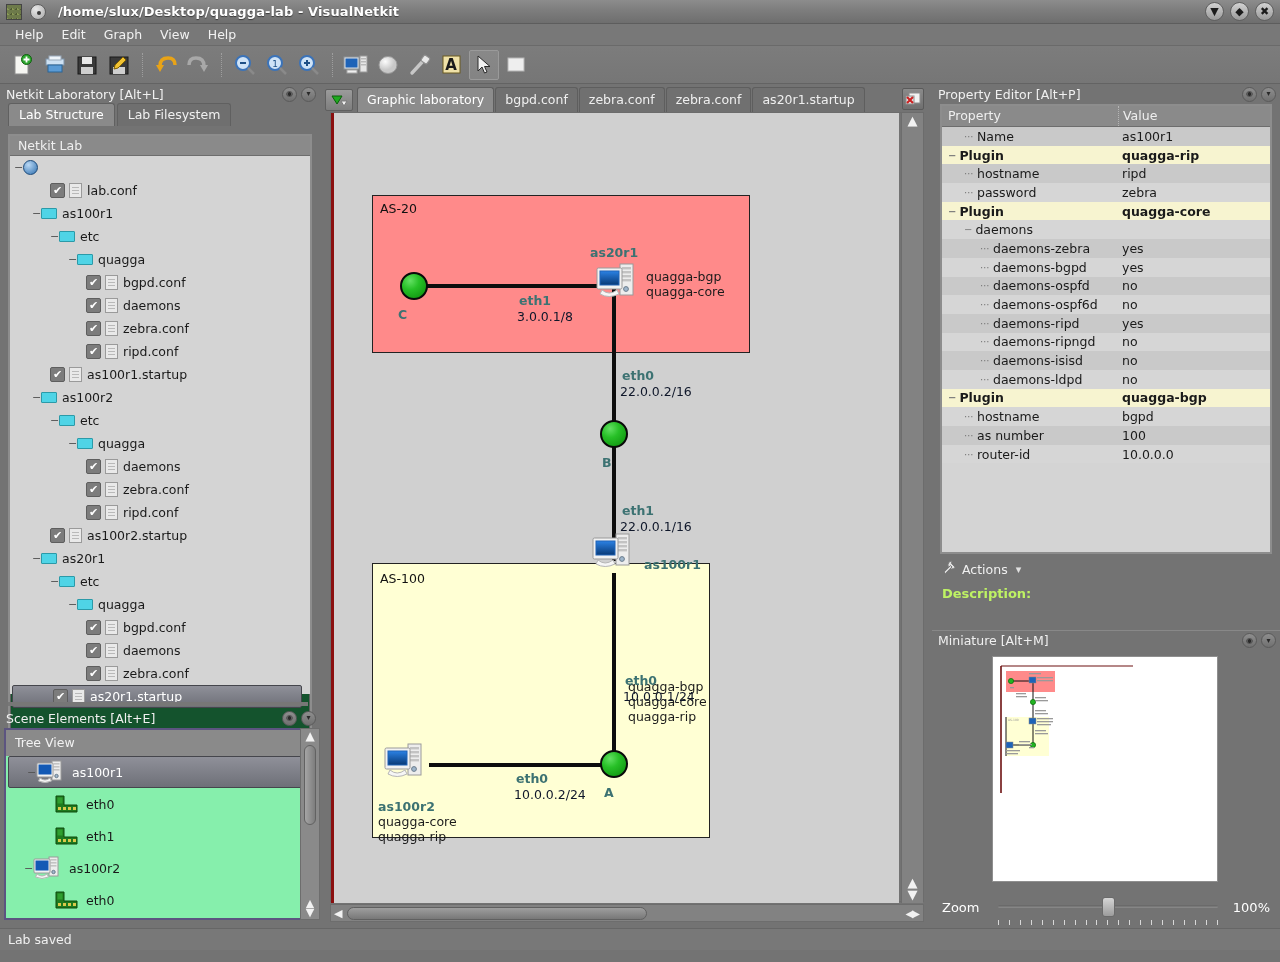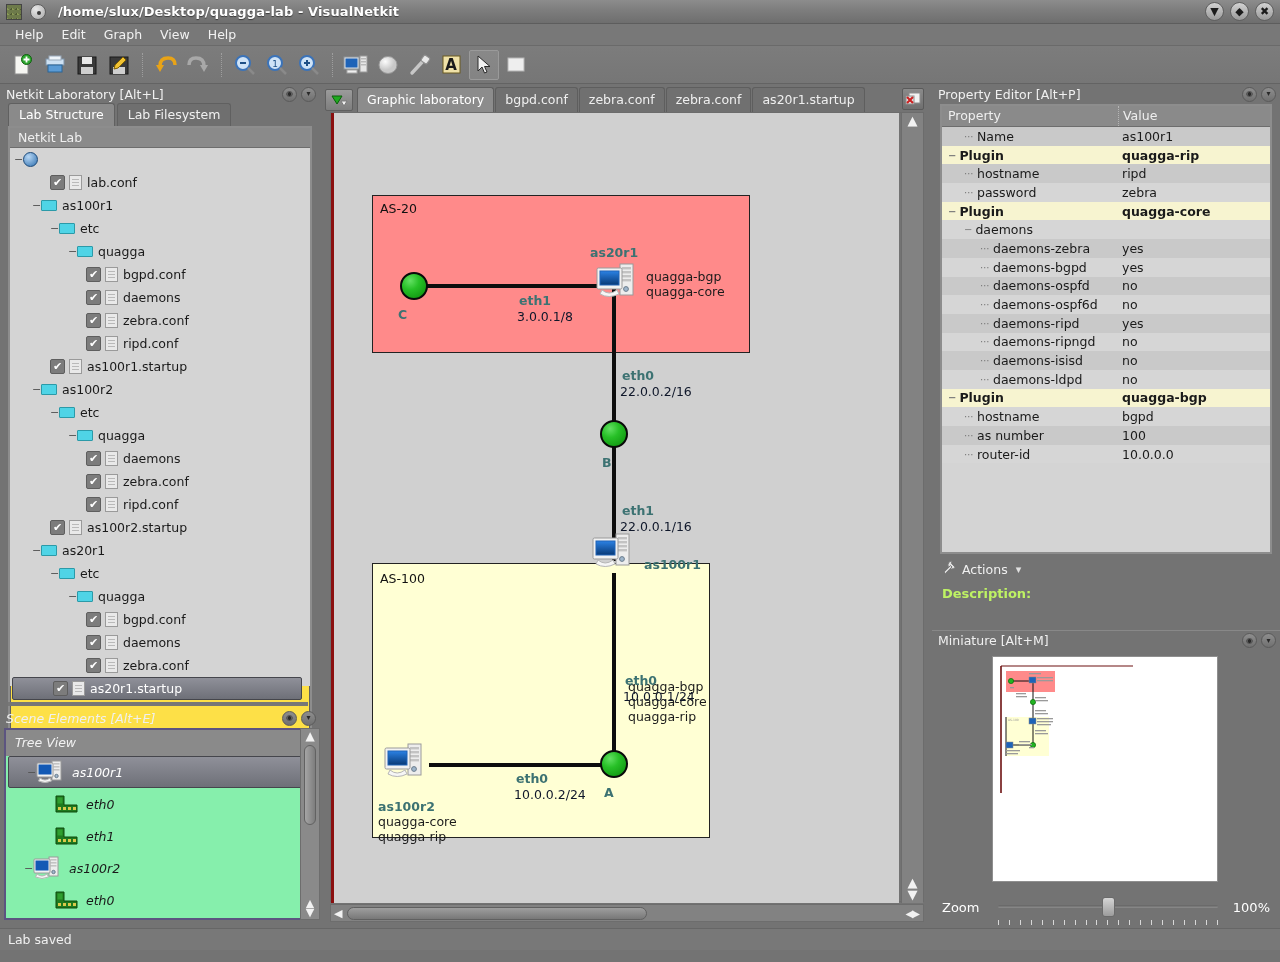--- a/index.html
+++ b/index.html
@@ -91,22 +91,22 @@
   
   .lab-panel { position: absolute; left: 0; top: 84px; width: 320px; height: 620px; }
   .tabs-row { display: flex; height: 22px; padding-left: 8px; align-items: flex-end; }
   .ltab {
     padding: 3px 10px 4px 10px; font-size: 12.5px; color: #f0f0f0;
     background: #6f6f6f; border: 1px solid #606060; border-bottom: none;
     border-radius: 3px 3px 0 0; margin-right: 2px;
   }
   .ltab.active { background: #8a8a8a; color: #ffffff; }
   .tree-frame {
-    margin: 0 8px; height: 684px;
-    border: 2px solid #8d8d8d; background: #fde047; overflow: hidden;
+    margin: 8px 8px; height: 684px;
+    border: 2px solid #8d8d8d; background: #14532d; overflow: hidden;
     box-shadow: inset 0 0 0 1px #606060;
   }
   .tree-head {
     height: 20px; background: #8a8a8a; color: #efefef;
     padding: 2px 0 0 8px; font-size: 12.5px; border-bottom: 1px solid #6d6d6d;
   }
   .tree-body { background: #d4d4d4; height: 538px; position: relative; }
   .trow {
     height: 23px; display: flex; align-items: center; font-size: 12.5px;
     color: #1a1a1a; white-space: nowrap; padding-left: 4px;
@@ -134,21 +134,21 @@
     width: 16px; height: 11px; background: #4fd4e6; border: 1px solid #2b9aa8;
     border-radius: 1px; margin-right: 5px; flex: none;
   }
   .ico-globe {
     width: 15px; height: 15px; border-radius: 50%; margin-right: 5px; flex: none;
     background: radial-gradient(circle at 35% 30%, #b9d8f5, #2e6fae);
     border: 1px solid #1c4a7a;
   }
 
   
-  .scene-panel { position: absolute; left: 0; top: 708px; width: 320px; height: 230px; font-style: italic; }
+  .scene-panel { position: absolute; left: 0; top: 708px; width: 320px; height: 230px; }
   .scene-frame {
     margin: 0 10px 0 4px; height: 192px; border: 2px solid #5c5480;
     background: #86efac; position: relative; overflow: hidden;
   }
   .scene-head { height: 26px; background: #8a8a8a; color: #f2f2f2; padding: 5px 0 0 9px; font-size: 12.5px;}
   .srow { height: 32px; display:flex; align-items:center; font-size:12.5px; color:#1a1a1a; padding-left: 4px;}
   .srow.selected {
     background: linear-gradient(to bottom,#8f9099,#6e7078); color:#fff;
     border:1px solid #45464c; margin-left:2px; margin-right:2px; border-radius:2px;
   }

